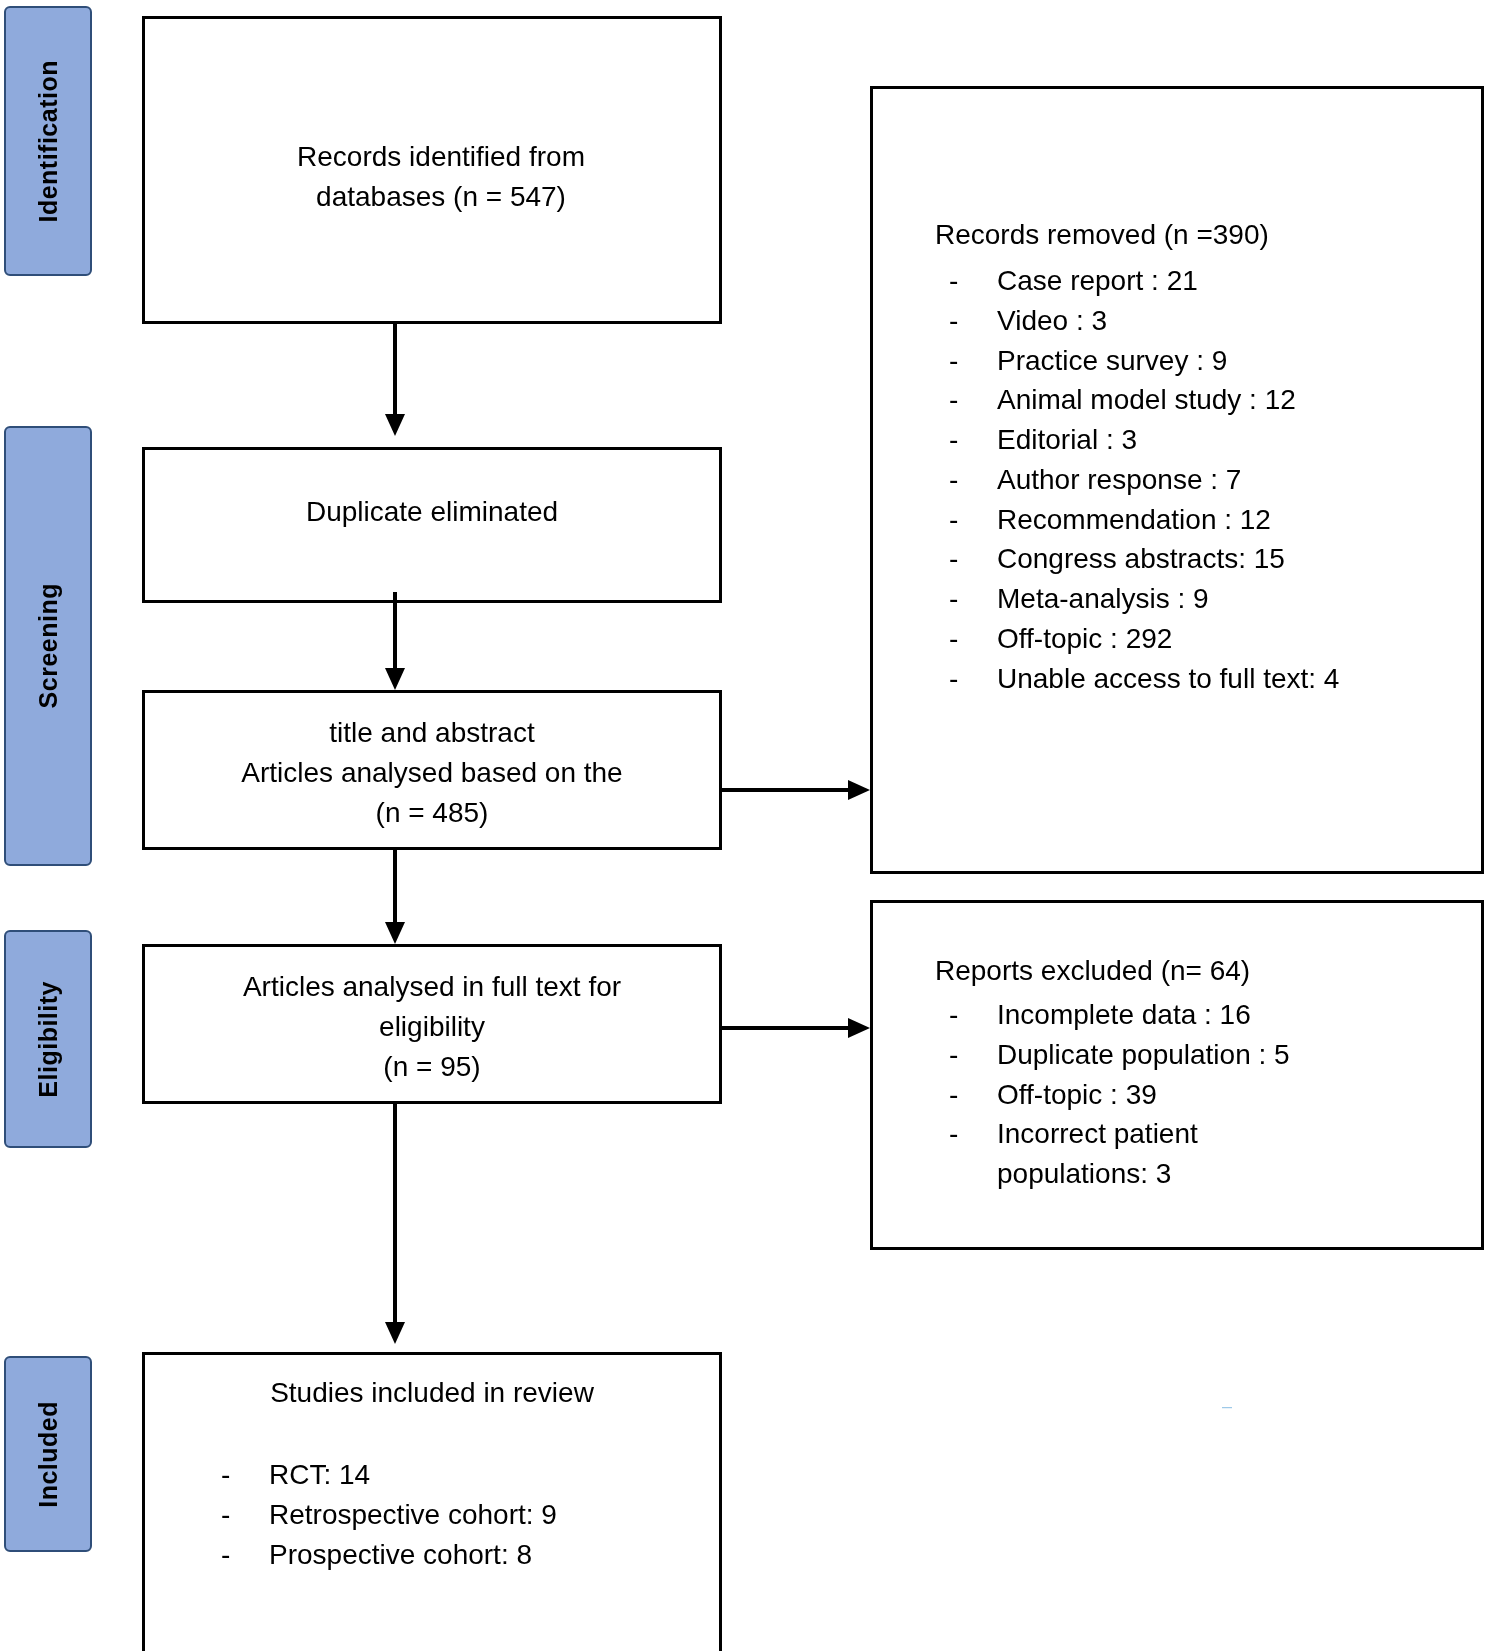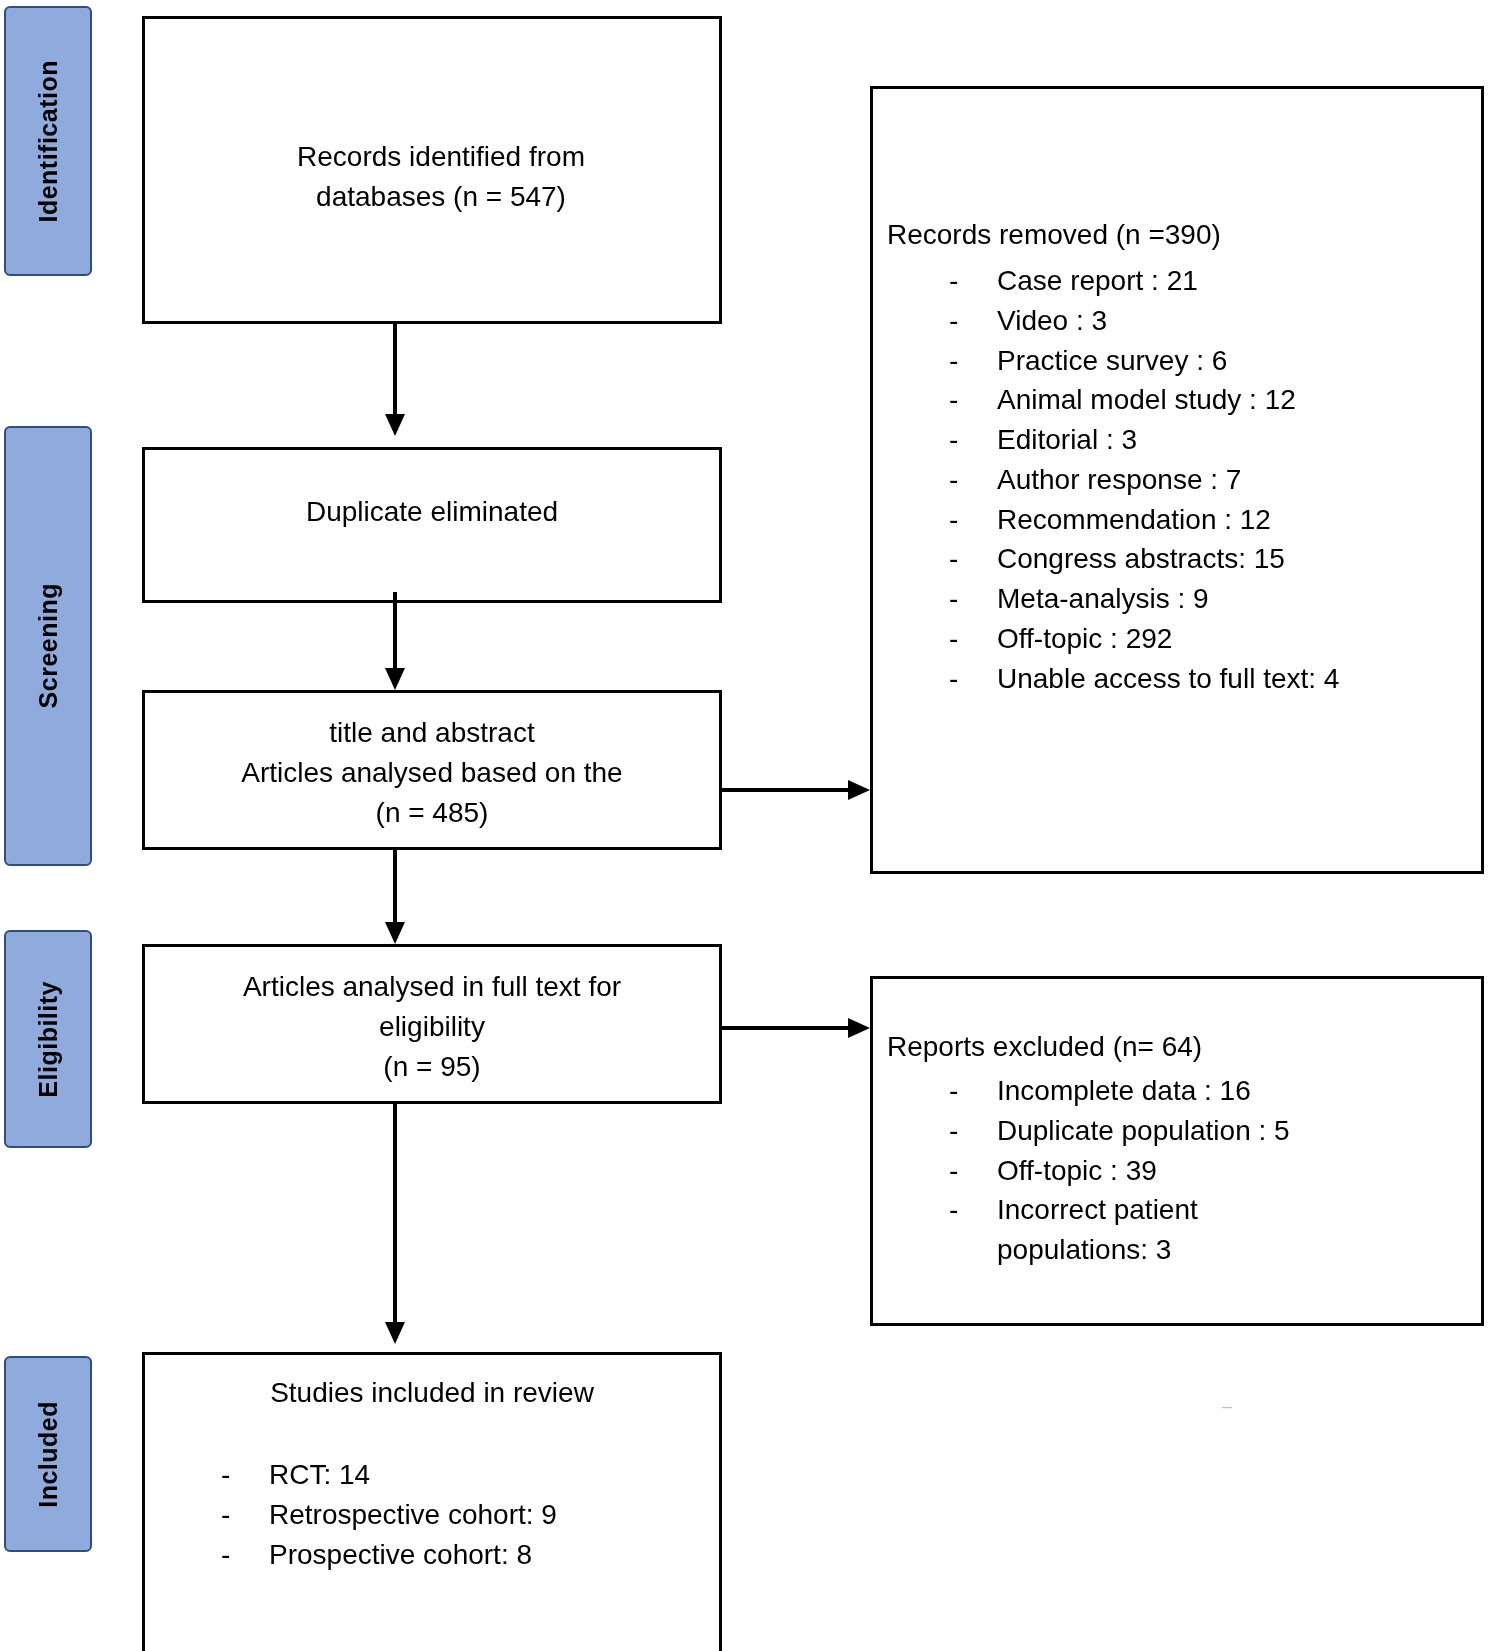--- a/index.html
+++ b/index.html
@@ -49,20 +49,21 @@
   }
   .ctr {
     text-align: center;
     font-size: 28px;
     line-height: 1.42;
   }
   .lft {
     text-align: left;
     font-size: 28px;
     line-height: 1.42;
+    margin-left: 48px;
   }
   .rl {
     position: relative;
     padding-left: 110px;
     font-size: 28px;
     line-height: 1.42;
   }
   .rl .dash {
     position: absolute;
     left: 62px;
@@ -200,21 +201,21 @@
       <div class="rl">
         <span class="dash">-</span>
         <span>Case report : 21</span>
       </div>
       <div class="rl">
         <span class="dash">-</span>
         <span>Video : 3</span>
       </div>
       <div class="rl">
         <span class="dash">-</span>
-        <span>Practice survey : 6</span>
+        <span>Practice survey : 9</span>
       </div>
       <div class="rl">
         <span class="dash">-</span>
         <span>Animal model study : 12</span>
       </div>
       <div class="rl">
         <span class="dash">-</span>
         <span>Editorial : 3</span>
       </div>
       <div class="rl">
@@ -237,21 +238,21 @@
         <span class="dash">-</span>
         <span>Off-topic : 292</span>
       </div>
       <div class="rl" style="padding-right:120px;">
         <span class="dash">-</span>
         <span>Unable access to full text: 4</span>
       </div>
     </div>
   </div>
 
-  <div class="box" style="left:870px; top:976px; width:614px; height:350px;">
+  <div class="box" style="left:870px; top:900px; width:614px; height:350px;">
     <div class="box-inner lft" style="top:48px;">
       <div>Reports excluded (n= 64)</div>
     </div>
     <div class="box-inner" style="top:92px;">
       <div class="rl">
         <span class="dash">-</span>
         <span>Incomplete data : 16</span>
       </div>
       <div class="rl">
         <span class="dash">-</span>

